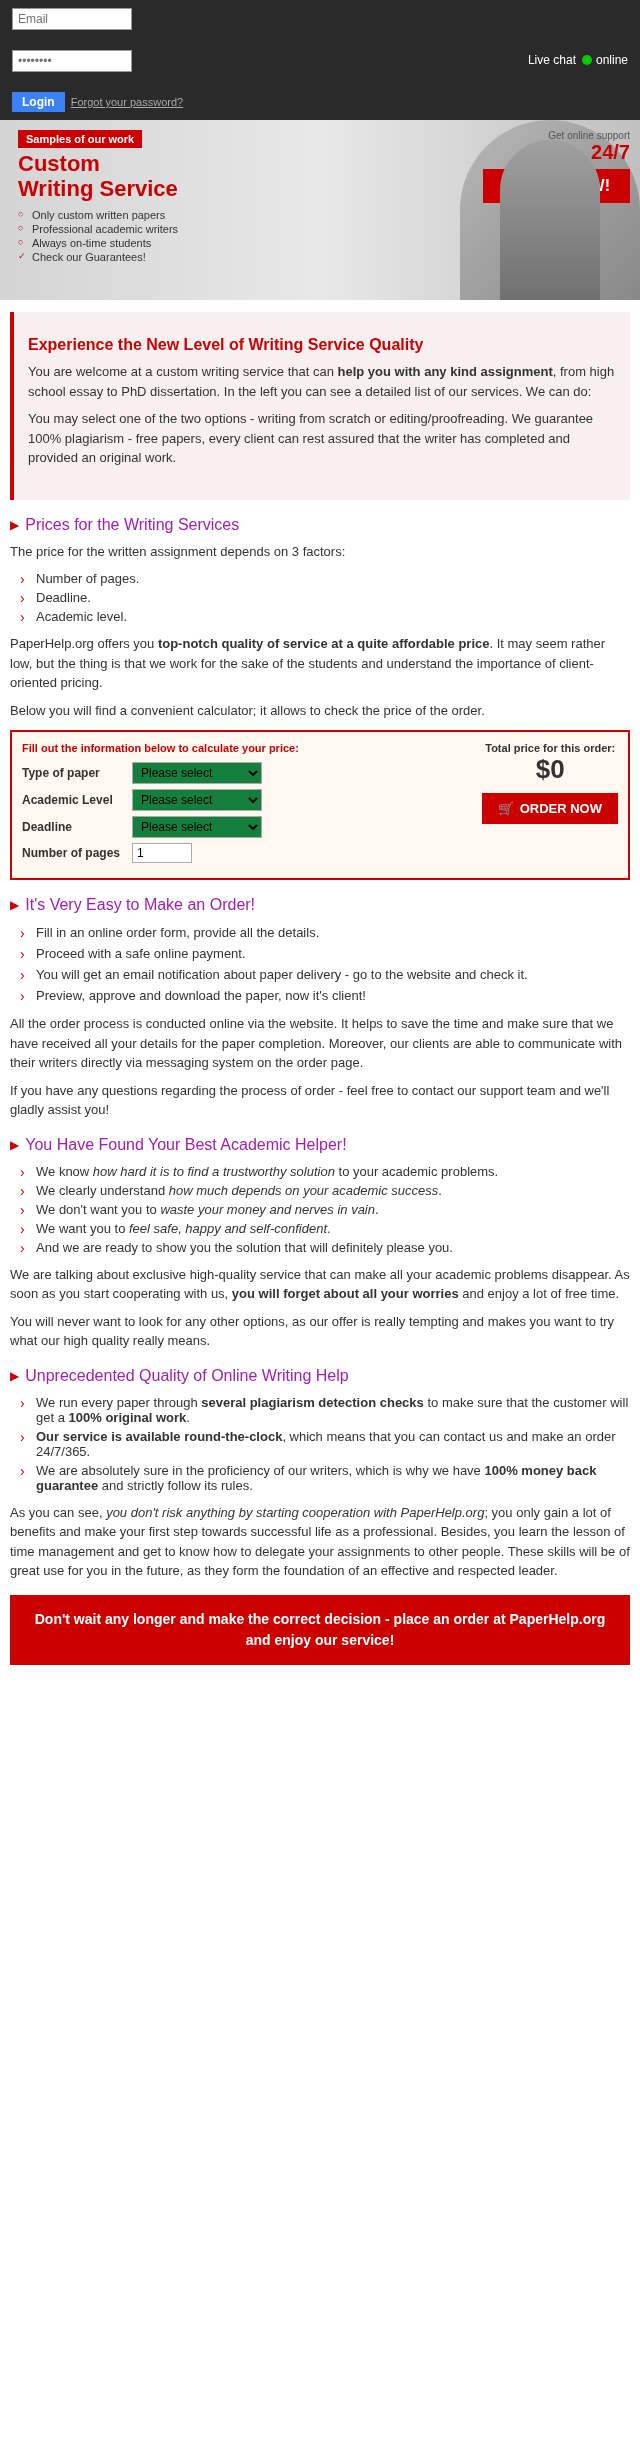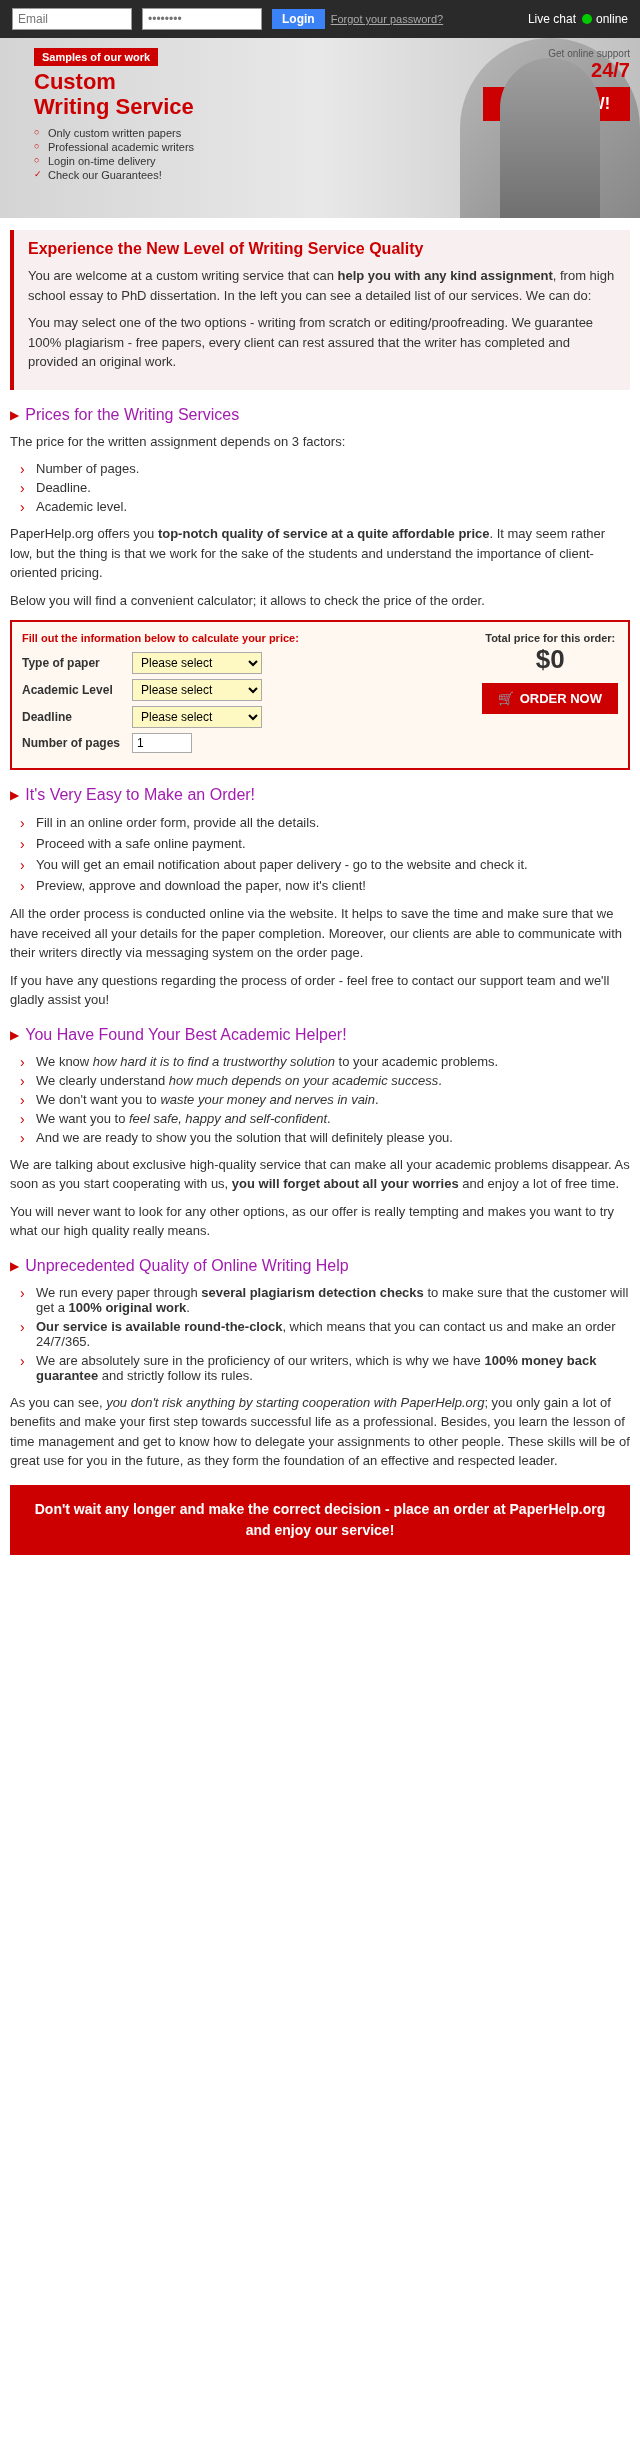--- a/index.html
+++ b/index.html
@@ -1,65 +1,65 @@
 <!DOCTYPE html>
 <html><head>
   <meta charset="utf-8">
   <style>
     * { margin: 0; padding: 0; box-sizing: border-box; }
     body { font-family: Arial, sans-serif; font-size: 13px; color: #333; background: #fff; width: 640px; }
 
     
     .header { background: #2a2a2a; padding: 8px 12px; display: flex; align-items: center; justify-content: space-between; }
-    .header-left { display: flex; flex-direction: row; gap: 10px; }
+    .header-left { display: flex; flex-direction: column; gap: 20px; }
     .header-left input { width: 120px; height: 22px; font-size: 12px; padding: 2px 5px; border: 1px solid #999; background: #fff; }
     .login-btn { background: #3b82f6; color: #fff; border: none; padding: 3px 10px; font-size: 12px; font-weight: bold; cursor: pointer; }
     .forgot { color: #aaa; font-size: 11px; text-decoration: underline; cursor: pointer; }
     .live-chat { display: flex; align-items: center; gap: 6px; color: #fff; font-size: 12px; }
     .online-dot { width: 10px; height: 10px; background: #00cc00; border-radius: 50%; display: inline-block; }
 
     
     .banner { background: linear-gradient(135deg, #c0c0c0 0%, #e8e8e8 50%, #f5f5f5 100%); position: relative; height: 180px; overflow: hidden; }
-    .banner-content { position: absolute; top: 0; left: 16px; padding: 10px 18px; z-index: 2; }
+    .banner-content { position: absolute; top: 0; left: 0; padding: 10px 18px; z-index: 2; }
     .banner-title { color: #cc0000; font-size: 22px; font-weight: bold; line-height: 1.1; }
     .banner-subtitle { color: #cc0000; font-size: 22px; font-weight: bold; }
     .banner-list { list-style: none; margin-top: 6px; }
     .banner-list li { font-size: 11px; color: #333; padding: 1px 0; padding-left: 14px; position: relative; }
     .banner-list li::before { content: "○"; position: absolute; left: 0; color: #cc0000; font-size: 9px; top: 1px; }
     .banner-list li.check::before { content: "✓"; color: #cc0000; }
     .support-box { position: absolute; right: 10px; top: 10px; z-index: 2; text-align: right; }
     .support-text { font-size: 10px; color: #555; }
     .support-247 { font-size: 20px; font-weight: bold; color: #cc0000; }
     .order-btn { background: #cc0000; color: #fff; font-size: 16px; font-weight: bold; padding: 8px 20px; border: none; cursor: pointer; display: block; margin-top: 5px; }
 
     
     .main { padding: 12px 10px; }
 
     
-    .experience-box { background: #f8f0f0; border-left: 4px solid #cc0000; padding: 10px 14px; margin-bottom: 8px; }
+    .experience-box { background: #f8f0f0; border-left: 4px solid #cc0000; padding: 24px 14px; margin-bottom: 8px; }
     .experience-title { color: #cc0000; font-size: 16px; font-weight: bold; margin-bottom: 8px; }
 
     
     .section-heading { color: #a21caf; font-size: 16px; font-weight: normal; margin: 16px 0 8px 0; display: flex; align-items: center; gap: 6px; }
     .section-heading::before { content: "▶"; font-size: 12px; color: #cc0000; }
 
     
     .content-list { list-style: none; margin: 6px 0 6px 10px; }
     .content-list li { padding: 2px 0 2px 16px; position: relative; font-size: 13px; }
     .content-list li::before { content: "›"; position: absolute; left: 0; color: #cc0000; font-size: 14px; }
 
     p { margin: 8px 0; line-height: 1.5; font-size: 13px; }
 
     
     .calc-wrapper { border: 2px solid #cc0000; background: #fff8f0; padding: 10px; margin: 10px 0; display: flex; gap: 10px; }
     .calc-title { font-size: 11px; font-weight: bold; color: #cc0000; margin-bottom: 8px; }
     .calc-form { flex: 1; }
     .calc-row { display: flex; align-items: center; margin-bottom: 5px; }
     .calc-label { font-size: 12px; font-weight: bold; width: 110px; flex-shrink: 0; }
-    .calc-select { font-size: 12px; padding: 2px 4px; border: 1px solid #aaa; background: #fef9c3; width: 130px; }
+    .calc-select { font-size: 12px; padding: 2px 4px; border: 1px solid #aaa; background: #15803d; width: 130px; }
     .calc-input { font-size: 12px; padding: 2px 4px; border: 1px solid #aaa; width: 60px; }
     .calc-total { text-align: center; min-width: 110px; }
     .calc-total-label { font-size: 11px; font-weight: bold; color: #333; }
     .calc-price { font-size: 26px; font-weight: bold; color: #333; }
     .calc-order-btn { background: #cc0000; color: #fff; border: none; padding: 8px 16px; font-size: 13px; font-weight: bold; cursor: pointer; margin-top: 8px; display: flex; align-items: center; gap: 5px; }
 
     
     .steps-list { list-style: none; margin: 6px 0 6px 10px; }
     .steps-list li { padding: 3px 0 3px 16px; position: relative; font-size: 13px; }
     .steps-list li::before { content: "›"; position: absolute; left: 0; color: #cc0000; font-size: 14px; }
@@ -90,21 +90,21 @@
 </div>
 
 <div class="banner" style="background: linear-gradient(to right, #d4d4d4, #e8e8e8, #c0c0c0);">
   <div class="banner-content">
     <div style="background:#cc0000;color:#fff;font-size:11px;font-weight:bold;padding:3px 8px;display:inline-block;margin-bottom:4px;">Samples of our work</div>
     <div class="banner-title">Custom</div>
     <div class="banner-subtitle">Writing Service</div>
     <ul class="banner-list">
       <li>Only custom written papers</li>
       <li>Professional academic writers</li>
-      <li>Login on-time delivery</li>
+      <li>Always on-time students</li>
       <li class="check">Check our Guarantees!</li>
     </ul>
   </div>
 
   <div class="support-box">
     <div class="support-text">Get online support</div>
     <span class="support-247">24/7</span>
     <button class="order-btn">ORDER NOW!</button>
   </div>
 

